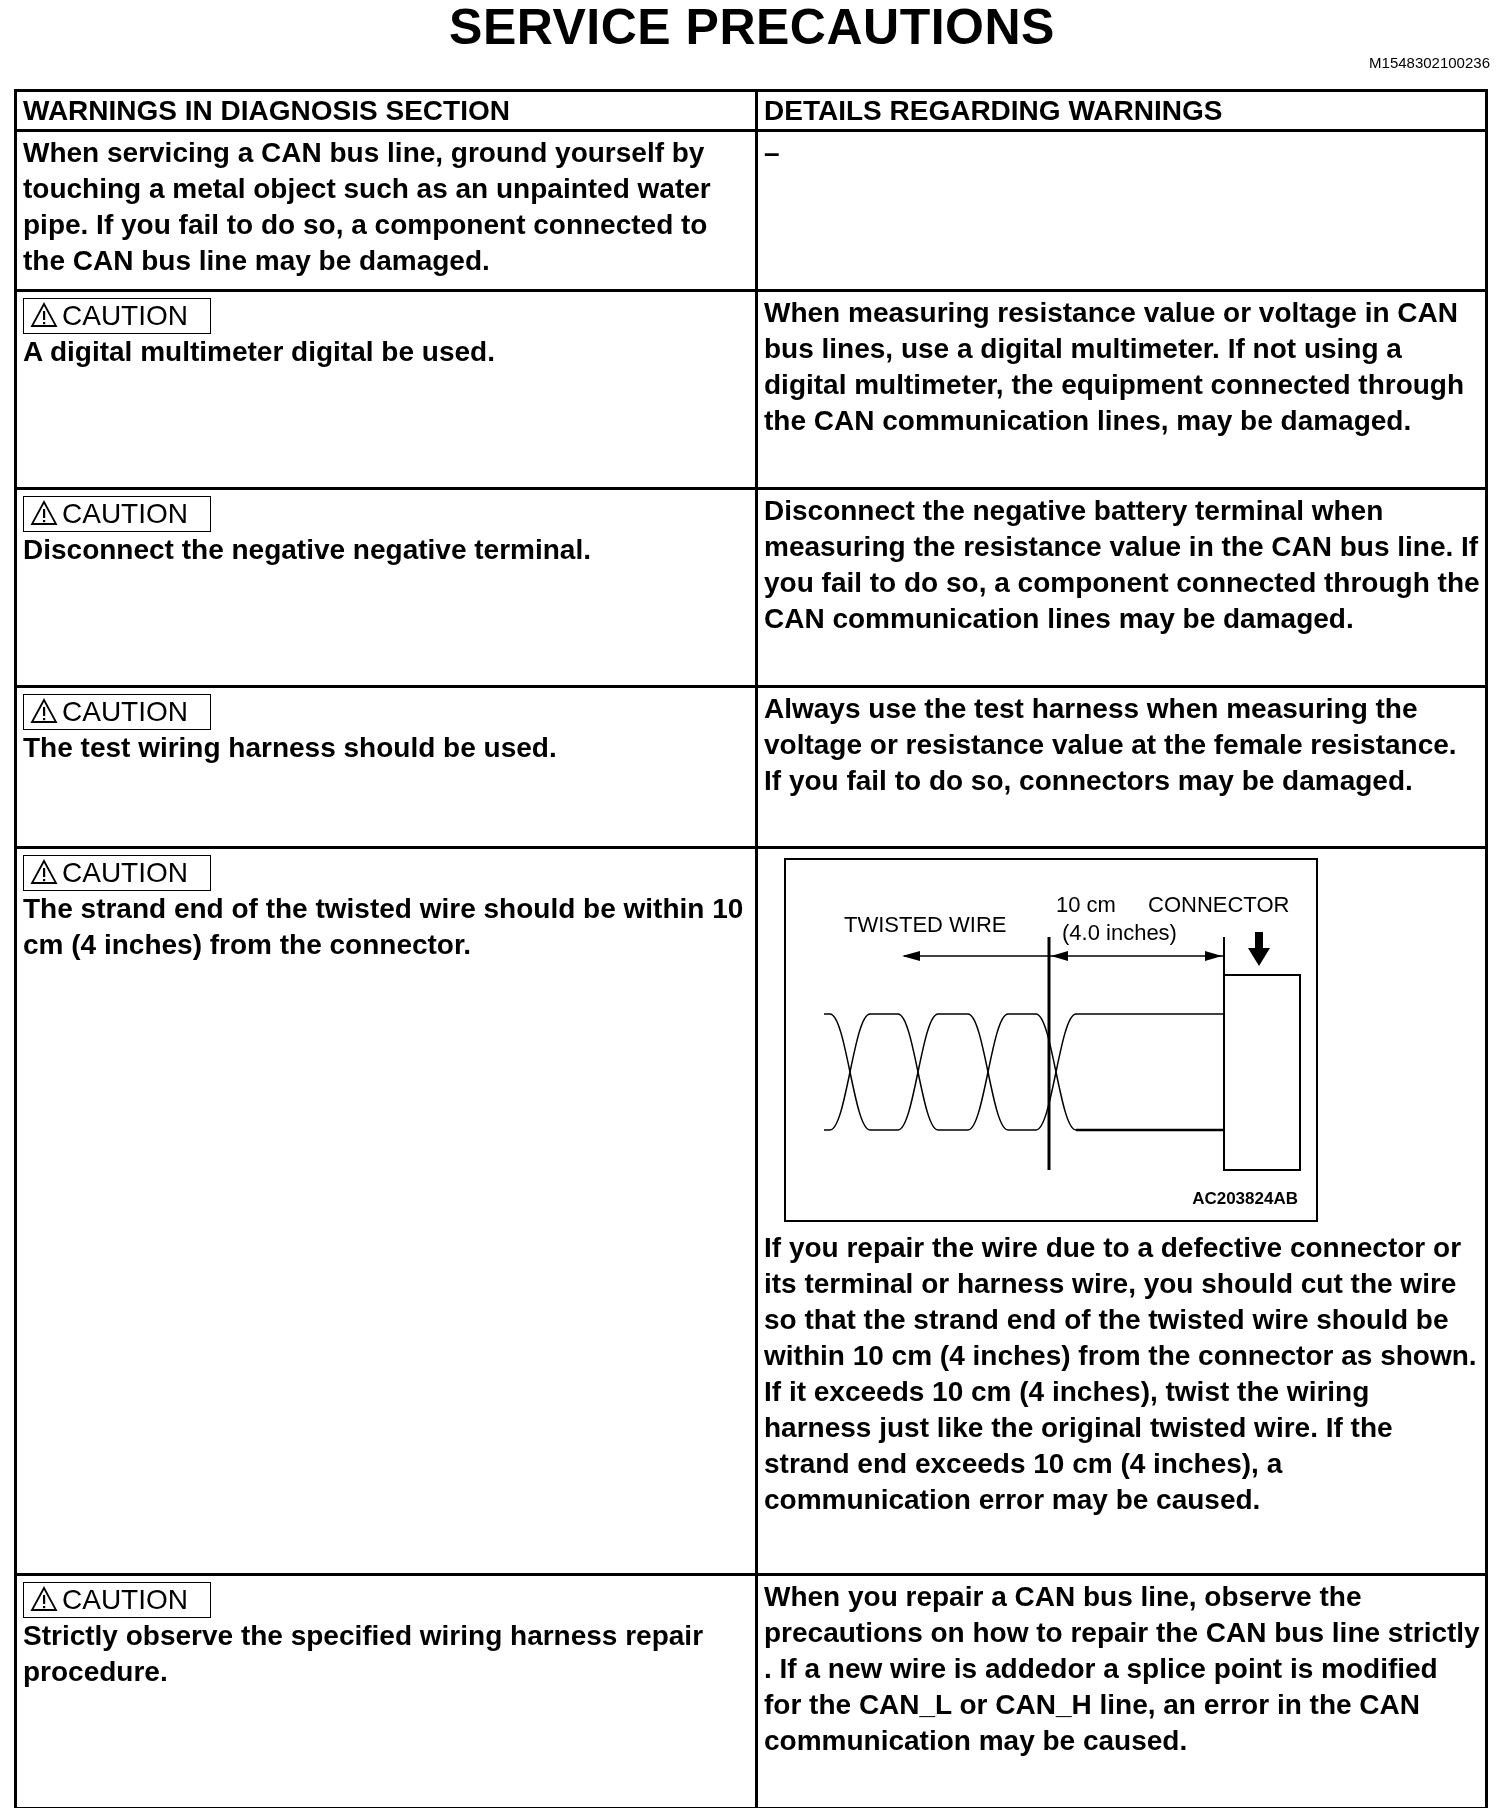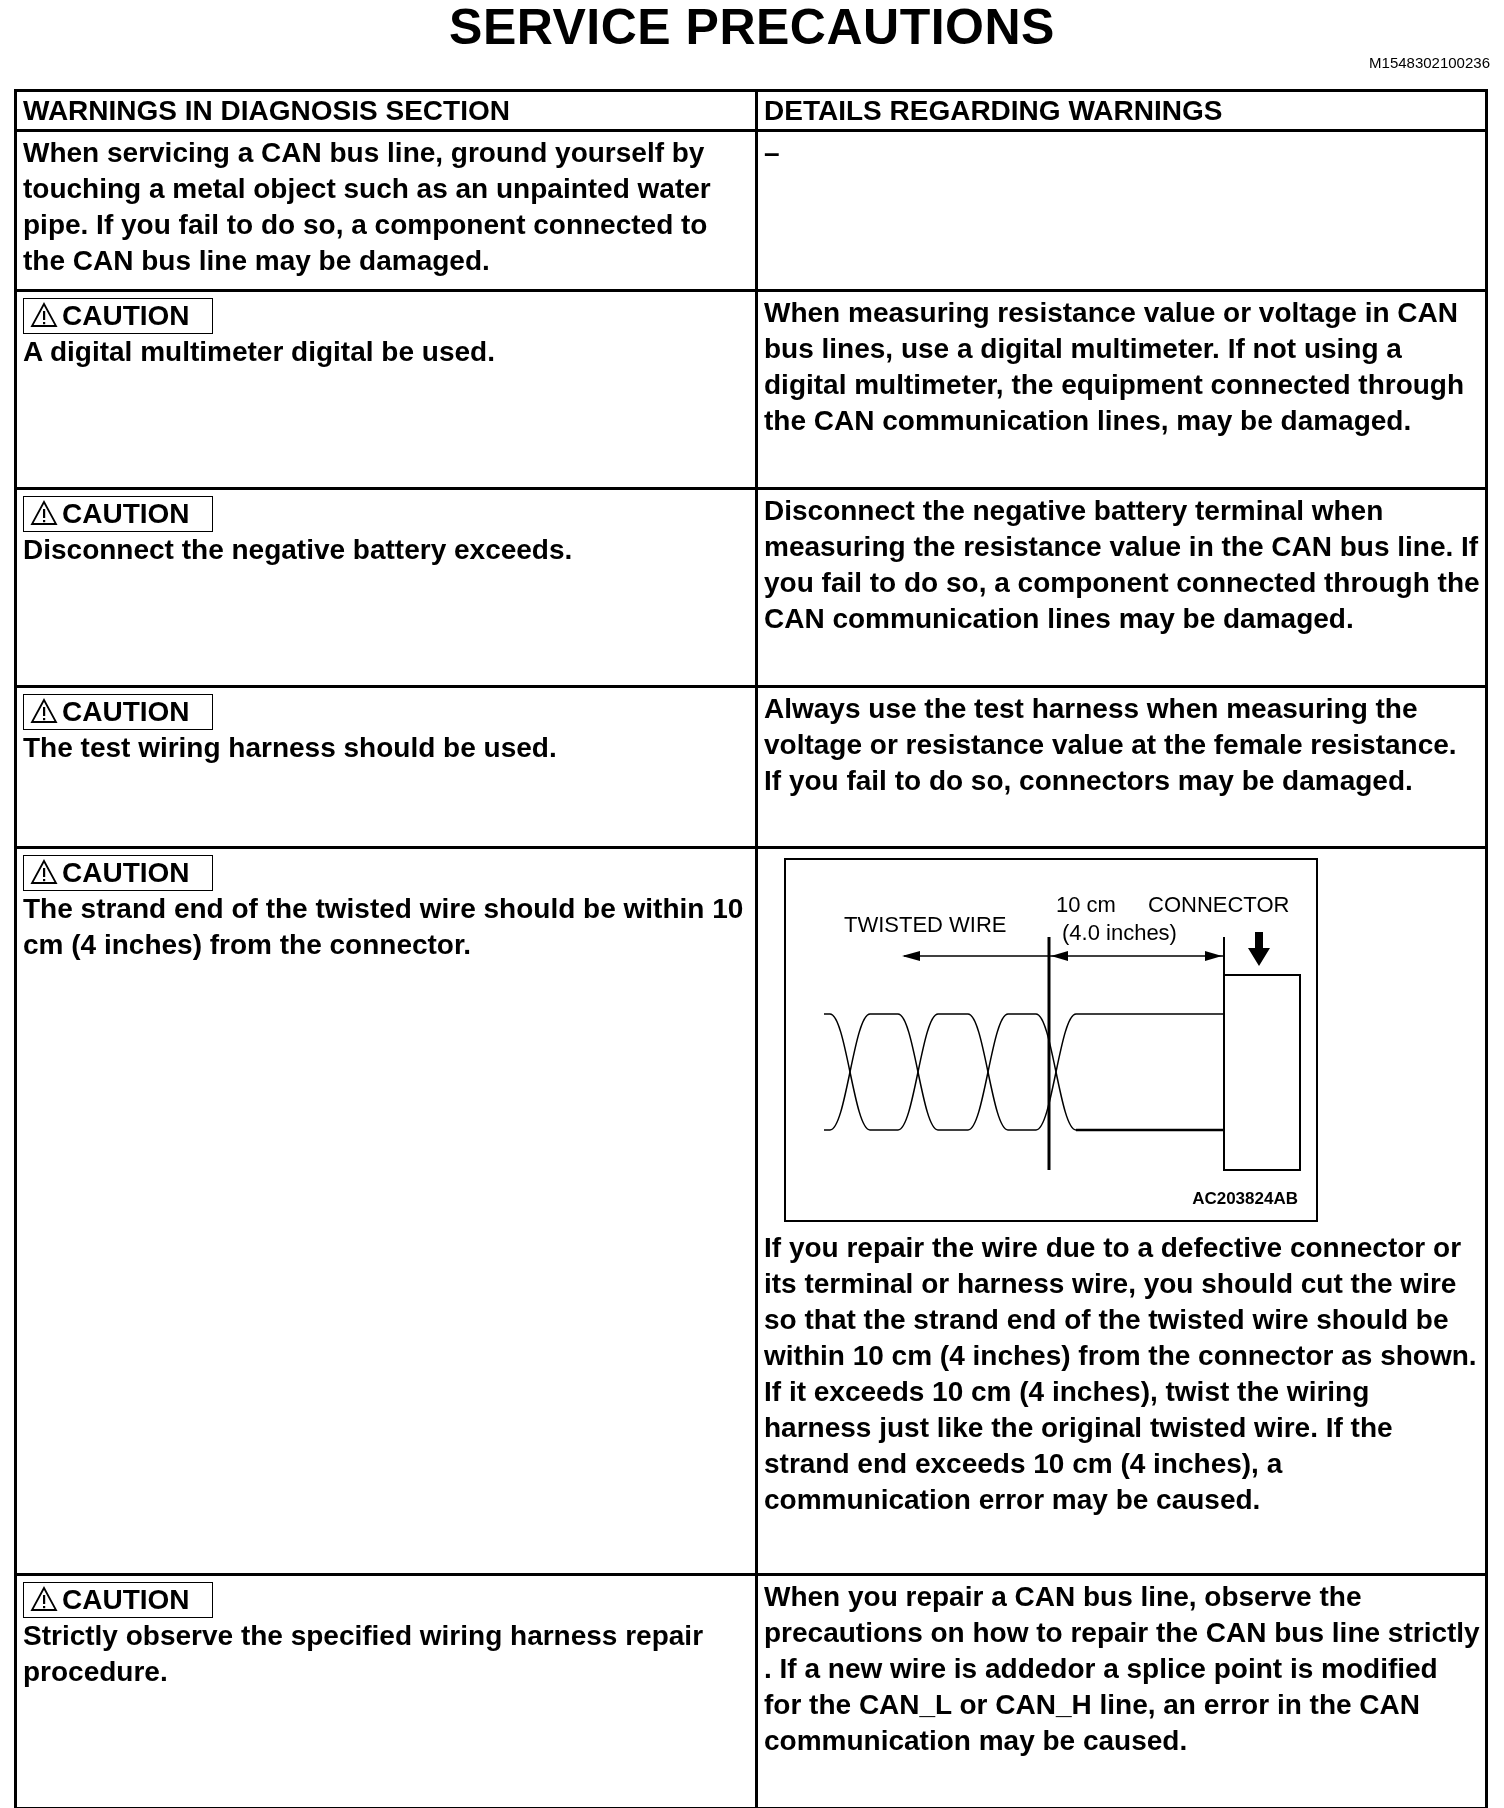--- a/index.html
+++ b/index.html
@@ -3,21 +3,21 @@
   <meta charset="utf-8">
   <style>
     html, body { margin:0; padding:0; background:#ffffff; }
     body { width:1504px; height:1808px; position:relative; font-family:"Liberation Sans", sans-serif; color:#000; overflow:hidden; }
     .title { position:absolute; left:0; width:1504px; top:-2px; text-align:center; font-size:50px; font-weight:bold; letter-spacing:0.5px; }
     .docid { position:absolute; right:14px; top:54px; font-size:15px;margin-left:35px; }
     table.main { position:absolute; left:14px; top:89px; width:1474px; border-collapse:collapse; table-layout:fixed; }
     table.main td { border:3px solid #000; vertical-align:top; padding:3px 5px 4px 6px; font-size:28px; font-weight:bold; line-height:36px; }
     table.main td.left { width:727px; }
     .hdr td { font-weight:normal; font-size:28px; height:33px; padding-top:1px !important; padding-bottom:0 !important;margin-top:20px; }
-    .caution { display:inline-block; border:1.5px solid #000; padding:0 22px 0 6px; height:34px; line-height:34px; font-weight:bold; font-size:28px; margin-top:3px; }
+    .caution { display:inline-block; border:1.5px solid #000; padding:0 22px 0 6px; height:34px; line-height:34px; font-weight:normal; font-size:28px; margin-top:3px; }
     .caution svg { vertical-align:-3px; margin-right:4px; }
     .diagram { border:2px solid #000; width:530px; height:360px; margin:6px 0 8px 20px; position:relative; }
     .diagram svg { position:absolute; left:0; top:0; }
     .diag-text { font-family:"Liberation Sans", sans-serif; font-weight:normal; }
   </style>
 </head>
 <body>
 
 <div class="title">SERVICE PRECAUTIONS</div>
 <div class="docid">M1548302100236</div>
@@ -56,21 +56,21 @@
 
   <tr style="height:198px;">
     <td class="left">
       <div class="caution">
         <svg width="28" height="26" viewBox="0 0 28 26">
               <path d="M14 2 L26 24 L2 24 Z" fill="none" stroke="#000" stroke-width="1.8"></path>
               <rect x="13" y="9" width="2.2" height="9" fill="#000"></rect>
               <rect x="13" y="20" width="2.2" height="2.2" fill="#000"></rect>
             </svg><span>CAUTION</span>
       </div>
-      <div>Disconnect the negative battery exceeds.</div>
+      <div>Disconnect the negative negative terminal.</div>
     </td>
     <td>
       <span>Disconnect the negative battery terminal when measuring the resistance value in the CAN bus line. If you fail to do so, a component connected through the CAN communication lines may be damaged.</span>
     </td>
   </tr>
 
   <tr style="height:161px;">
     <td class="left">
       <div class="caution">
         <svg width="28" height="26" viewBox="0 0 28 26">

